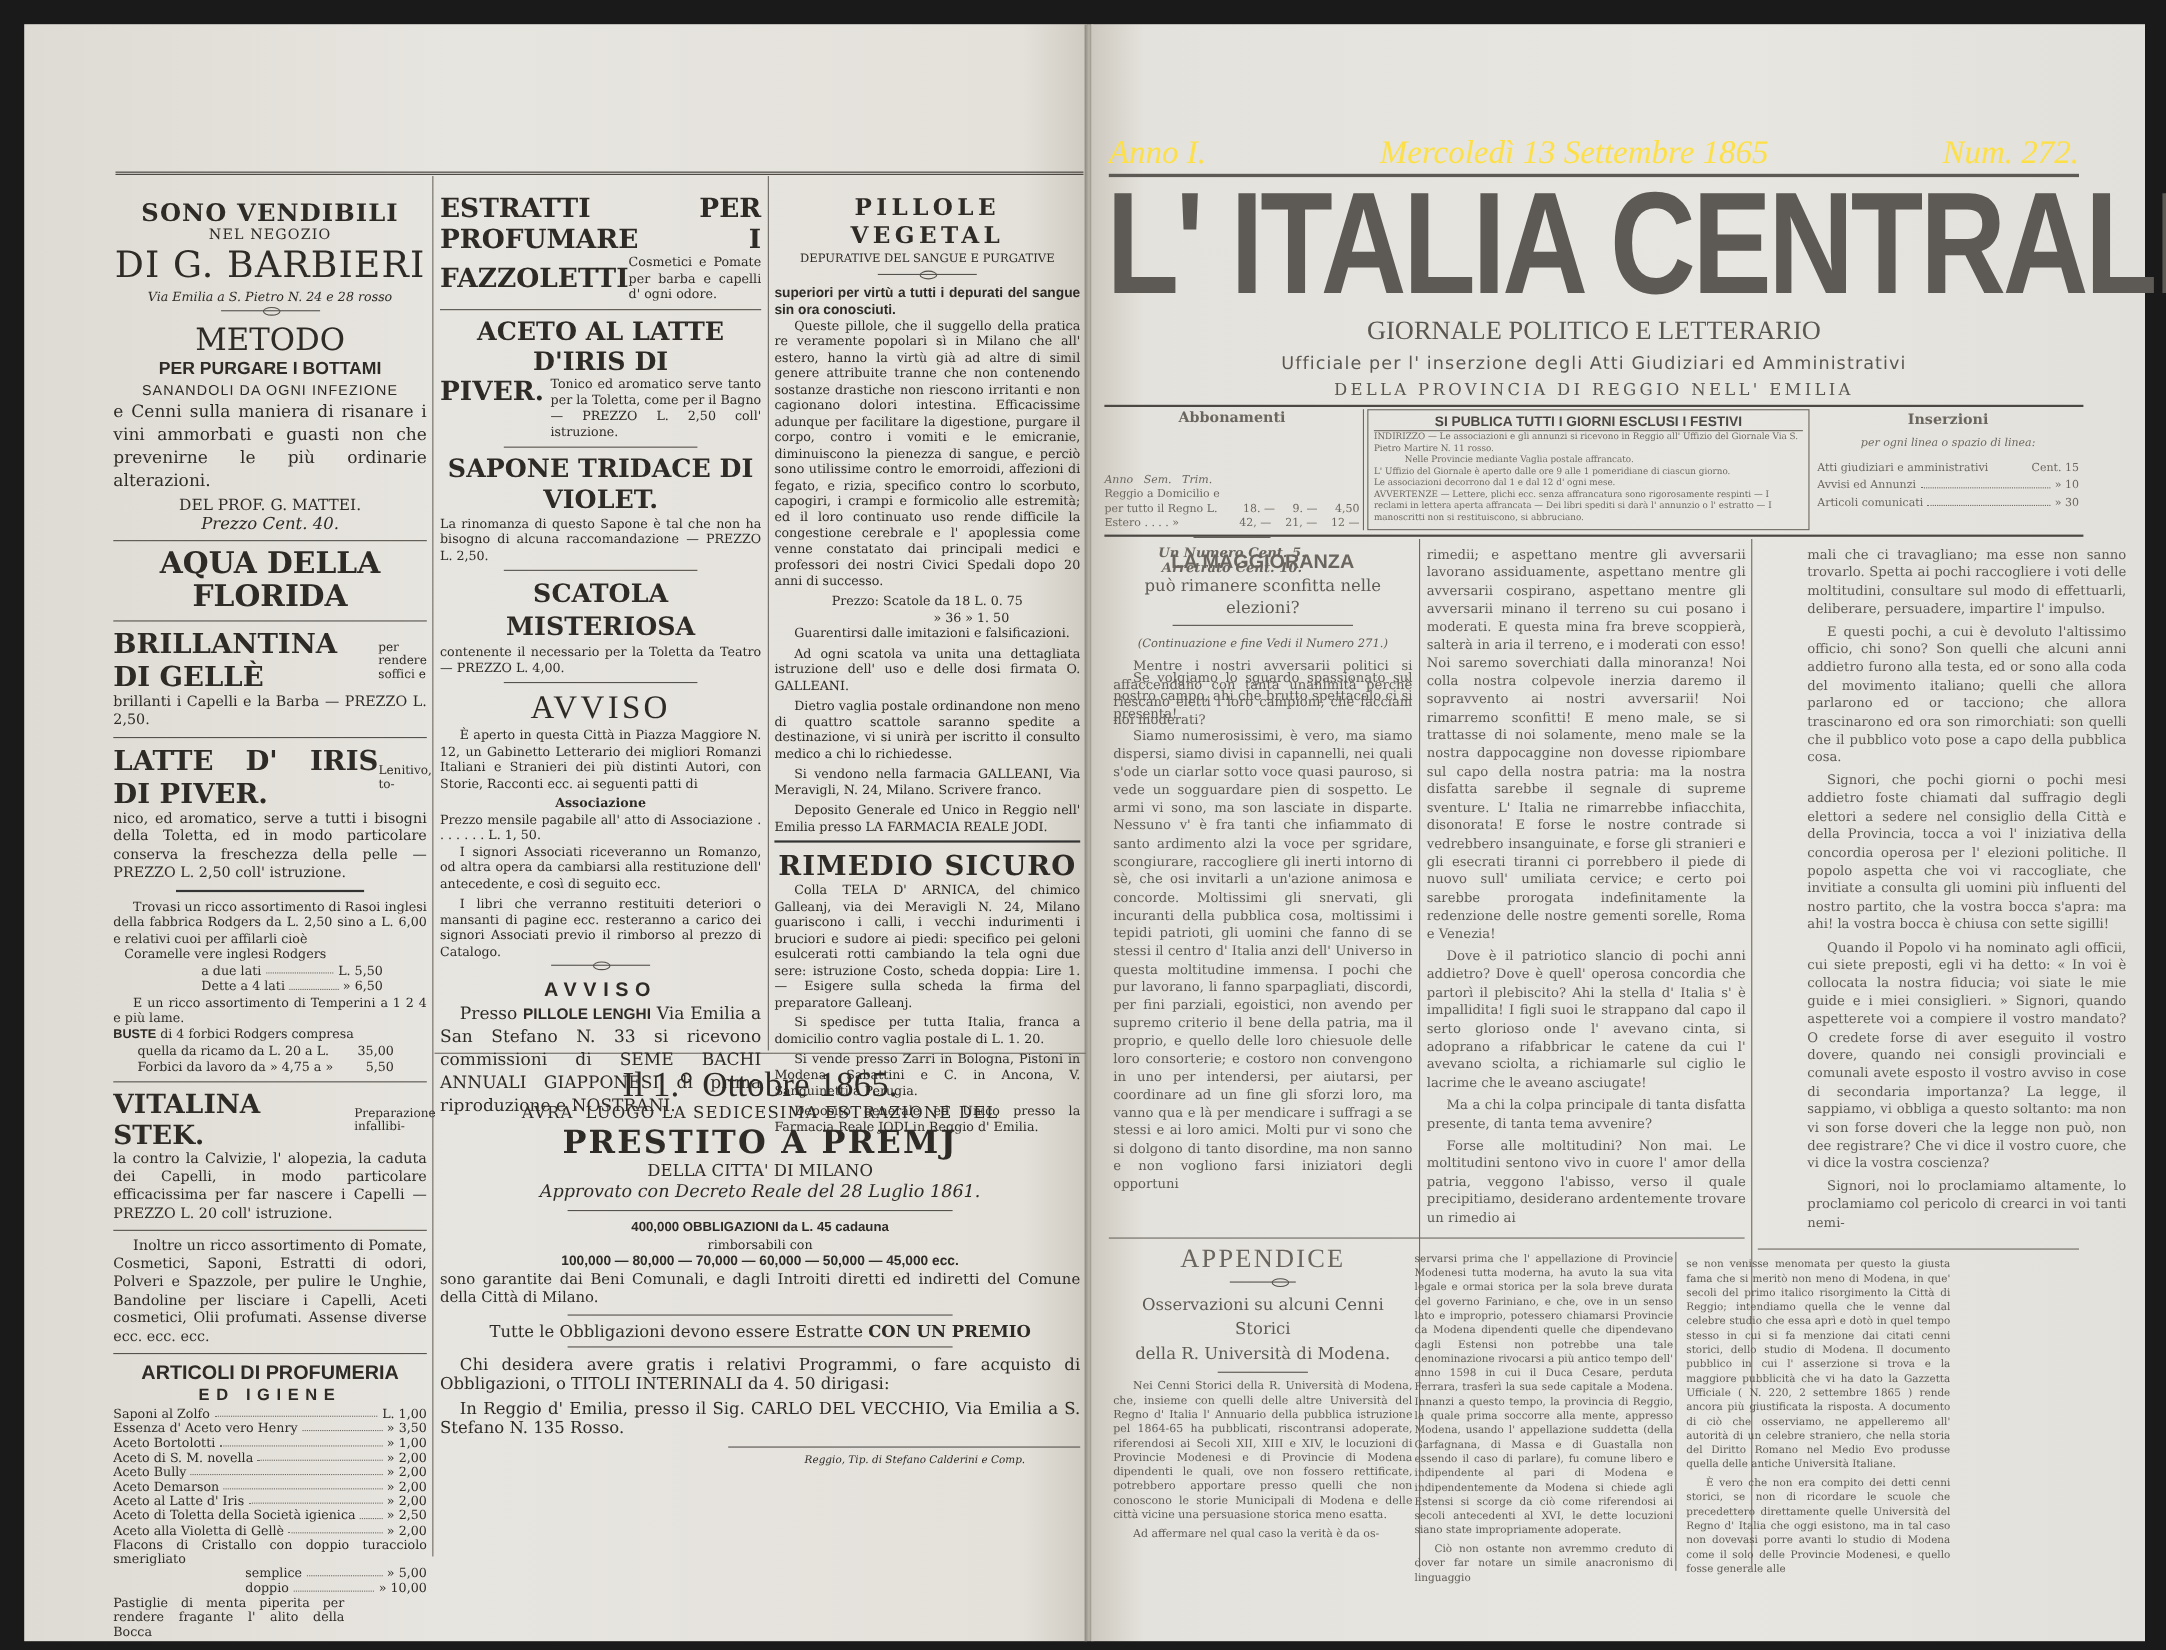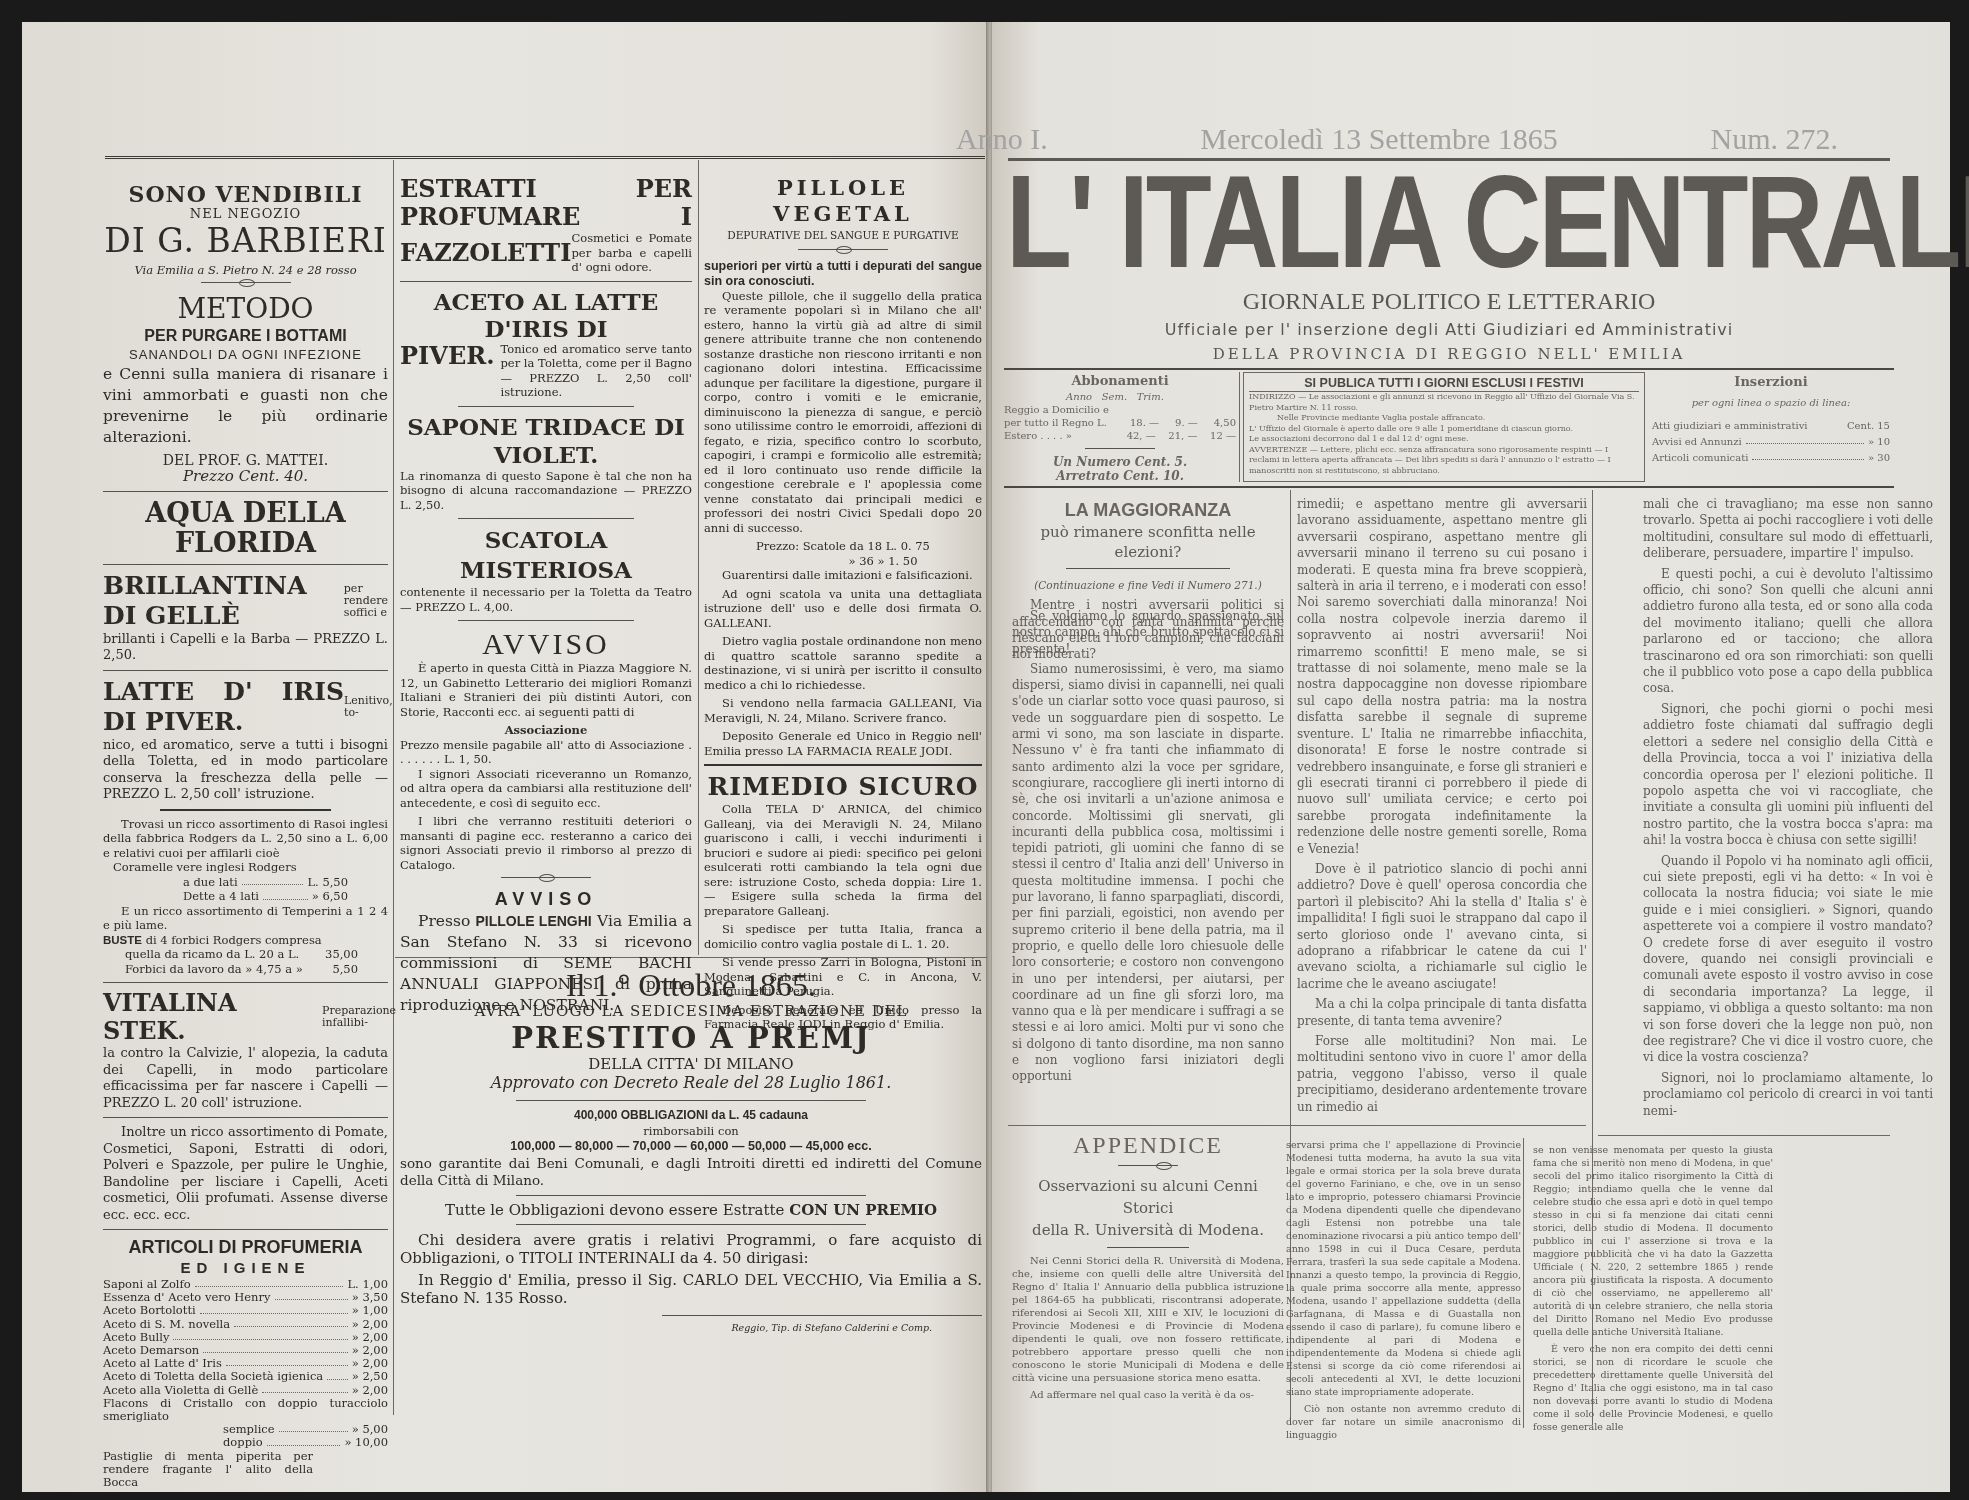--- a/index.html
+++ b/index.html
@@ -19,21 +19,21 @@
   .hsep{border:0;border-top:1px solid #55514c;margin:6px 0;}
   .hsep.short{width:60%;margin:6px auto;}
   .orn{width:90px;margin:5px auto;border-top:1px solid #55514c;position:relative;height:4px;}
   .orn:after{content:"";position:absolute;left:38px;top:-4px;width:14px;height:6px;border:1px solid #55514c;border-radius:50%;}
   .blk{font-family:"Liberation Sans",sans-serif;font-weight:bold;}
   .sm{font-size:11.5px;line-height:14.5px;}
   .it{font-style:italic;}
   .b{font-weight:bold;}
   .row{display:flex;justify-content:space-between;}
   .dots{flex:1;border-bottom:1px dotted #6d6861;margin:0 4px 4px;}
-  .masthead-top{position:absolute;left:956px;top:122px;width:882px;display:flex;justify-content:space-between;font-size:30px;color:#a3a3a3;font-family:"Liberation Serif",serif;}
+  .masthead-top{position:absolute;left:1008px;top:122px;width:882px;display:flex;justify-content:space-between;font-size:30px;color:#fde047;font-family:"Liberation Serif",serif;font-style:italic;}
   .title{position:absolute;left:1006px;top:163px;width:884px;text-align:center;font-family:"Liberation Sans",sans-serif;font-weight:bold;font-size:108px;letter-spacing:-3px;color:#5d5954;transform:scaleY(1.22);transform-origin:top;line-height:96px;white-space:nowrap;}
   .subtitle{position:absolute;left:1008px;width:882px;text-align:center;color:#5a5650;}
   .box{position:absolute;font-size:10px;line-height:13px;color:#6a665f;}
   .faded{color:#5d5953;}
 </style>
 </head>
 <body>
 
 <div class="page left"></div>
 <div class="gutter"></div>
@@ -251,21 +251,21 @@
 </div>
 <div class="rule" style="left:1008px;top:158px;width:882px;border-top:3px solid #5d5954;"></div>
 <div class="title">L' ITALIA CENTRALE</div>
 <div class="subtitle" style="top:288px;font-size:24px;font-family:'Liberation Serif',serif;">GIORNALE POLITICO E LETTERARIO</div>
 <div class="subtitle" style="top:320px;font-size:16px;letter-spacing:1px;font-family:'DejaVu Sans',sans-serif;">Ufficiale per l' inserzione degli Atti Giudiziari ed Amministrativi</div>
 <div class="subtitle" style="top:345px;font-size:15px;letter-spacing:3px;">DELLA PROVINCIA DI REGGIO NELL' EMILIA</div>
 <div class="rule" style="left:1004px;top:368px;width:890px;border-top:2px solid #4b4742;"></div>
 
 <div class="box" style="left:1004px;top:372px;width:232px;height:110px;">
   <div class="c b" style="font-size:13px;line-height:18px;">Abbonamenti</div>
-  <div class="it" style="text-align:center;padding-right:10px;"><span>Anno</span>&nbsp;&nbsp;&nbsp;<span>Sem.</span>&nbsp;&nbsp;&nbsp;<span>Trim.</span></div>
+  <div class="it" style="text-align:left;padding-right:10px;margin-top:40px;"><span>Anno</span>&nbsp;&nbsp;&nbsp;<span>Sem.</span>&nbsp;&nbsp;&nbsp;<span>Trim.</span></div>
   <div class="row">
       <span style="width:110px;">Reggio a Domicilio e per tutto il Regno L.</span>
       <span style="align-self:flex-end;">18. —</span>
       <span style="align-self:flex-end;">9. —</span>
       <span style="align-self:flex-end;">4,50</span>
     </div>
   <div class="row">
       <span style="width:110px;">Estero . . . . »</span>
       <span>42, —</span>
       <span>21, —</span>

